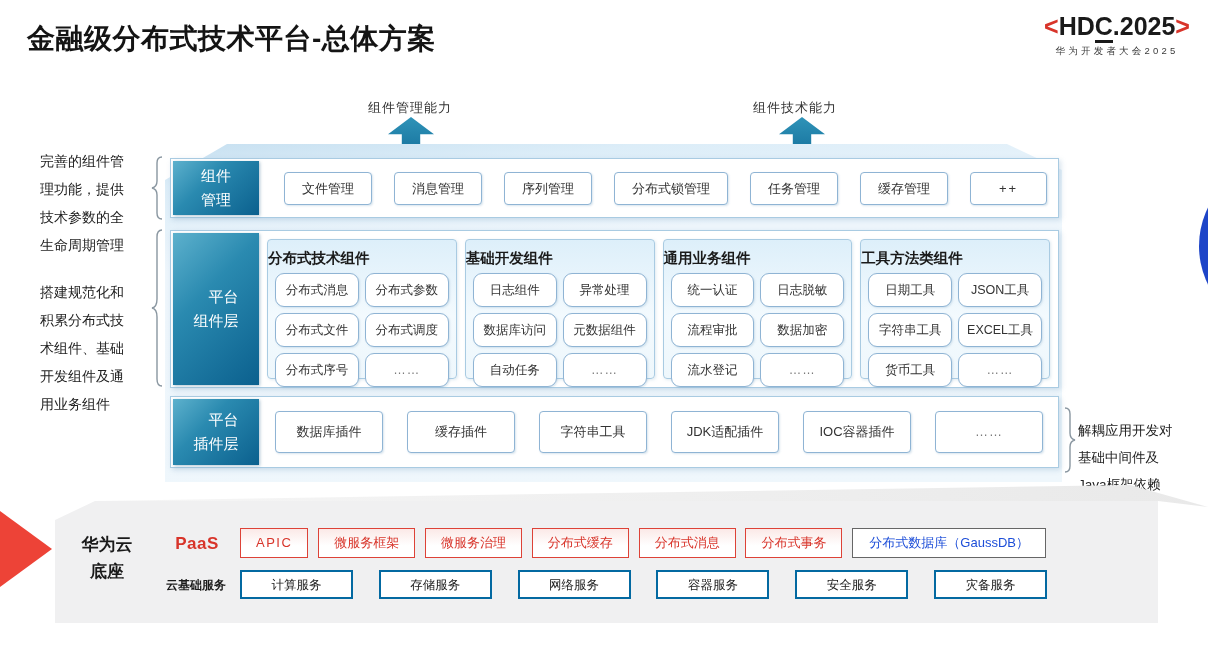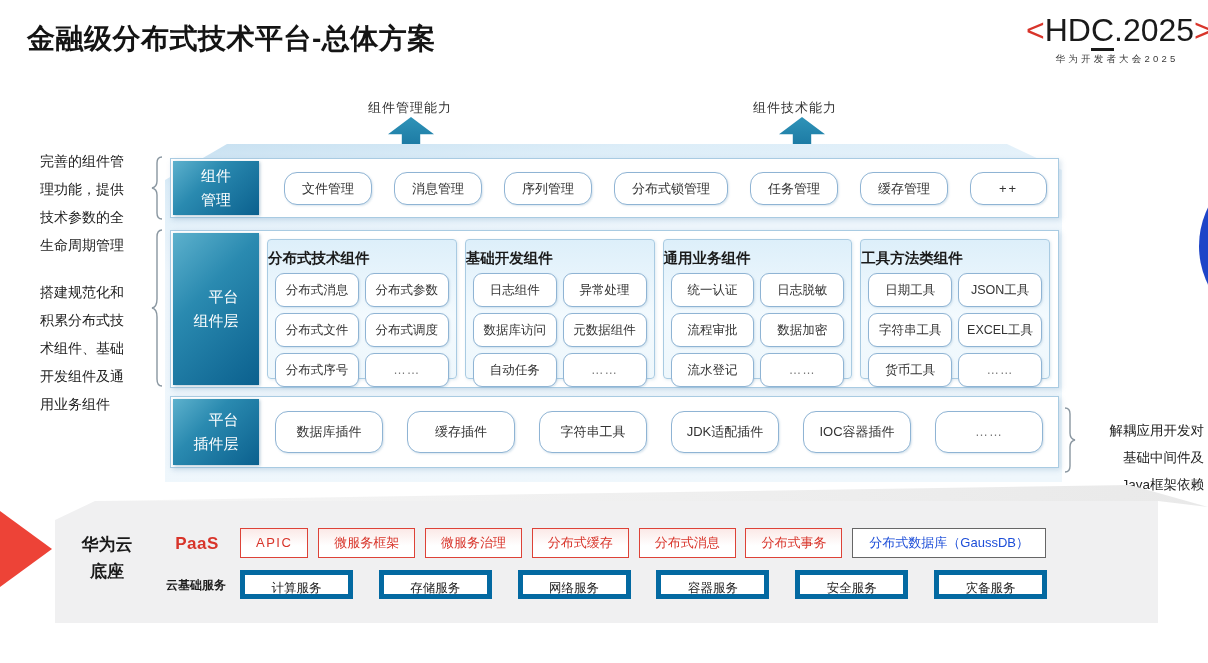--- a/index.html
+++ b/index.html
@@ -4,21 +4,21 @@
 <style>
   html,body{margin:0;padding:0;overflow:hidden;}
   body{
     width:1208px;height:663px;position:relative;background:#ffffff;
     font-family:"Liberation Sans","DejaVu Sans",sans-serif;color:#1a1a1a;
   }
   .abs{position:absolute;}
   
   .page-title{left:27px;top:20px;font-size:28px;font-weight:bold;color:#141414;letter-spacing:.5px;}
   .hdc-logo{left:1026px;top:12px;width:182px;text-align:center;}
-  .hdc-main{font-size:32px;font-weight:normal;color:#1a1a1a;white-space:nowrap;}
+  .hdc-main{font-size:25px;font-weight:bold;color:#1a1a1a;white-space:nowrap;}
   .hdc-bracket{color:#d8342a;}
   .hdc-c{border-bottom:3px solid #1a1a1a;padding-bottom:0;}
   .hdc-sub{font-size:9.5px;letter-spacing:3.2px;color:#3a3a3a;margin-top:4px;white-space:nowrap;}
   
   .cap-label{font-size:13px;color:#333;letter-spacing:1px;white-space:nowrap;}
   .block-arrow{
     width:46px;height:39px;
     clip-path:polygon(50% 0,100% 44%,70% 44%,70% 100%,30% 100%,30% 44%,0 44%);
     background:linear-gradient(180deg,#2f93b8 0%,#15719c 100%);
   }
@@ -41,42 +41,42 @@
     background:linear-gradient(135deg,#5db1cd 0%,#2a8ab0 38%,#0b608e 100%);
     color:#ffffff;font-size:15px;line-height:24px;text-align:right;
     display:flex;align-items:center;justify-content:center;
     white-space:pre-line;box-shadow:1px 1px 3px rgba(30,90,130,.35);
   }
   .row-cm .layer-label{height:54px;}
   .row-pc .layer-label{height:152px;}
   .row-pl .layer-label{height:66px;}
   .cm-chips{position:absolute;left:108px;right:6px;top:0;height:100%;display:flex;align-items:center;justify-content:center;gap:22px;}
   .chip{
-    background:#ffffff;border:1px solid #8fb4d4;border-radius:13px;
+    background:#ffffff;border:1px solid #8fb4d4;border-radius:4px;
     font-size:13px;color:#333;text-align:center;white-space:nowrap;
     box-shadow:1px 1px 2px rgba(130,170,200,.30);
   }
   .cm-chips .chip{height:31px;line-height:31px;padding:0 17px;}
   .pl-chips{position:absolute;left:104px;top:0;height:100%;display:flex;align-items:center;gap:24px;}
   .pl-chips .chip{width:106px;height:40px;line-height:40px;}
   .pc-groups{position:absolute;left:96px;right:8px;top:8px;bottom:8px;display:flex;gap:8px;}
   .col-panel{
     flex:1;border:1px solid #a9cbe2;border-radius:4px;
     background:linear-gradient(180deg,#ddeffa 0%,#f3fafe 55%,#eef7fc 100%);
     padding-top:6px;box-shadow:1px 1px 3px rgba(130,170,200,.25);
   }
   .col-header{font-size:14.5px;font-weight:bold;color:#1a1a1a;height:24px;line-height:24px;}
   .col-grid{display:grid;grid-template-columns:1fr 1fr;gap:6px;padding:3px 7px 7px 7px;}
   .col-grid .chip{border-radius:9px;height:32px;line-height:32px;font-size:12.5px;padding:0 2px;overflow:hidden;}
   .ellipsis{color:#7a7a7a;letter-spacing:1px;}
   
   .side-note{font-size:14px;line-height:28px;color:#222;}
   .note-left1{left:40px;top:147px;width:94px;}
   .note-left2{left:40px;top:278px;width:94px;}
-  .note-right{left:1078px;top:417px;width:126px;font-size:13.5px;line-height:27px;text-align:right;white-space:pre-line;}
+  .note-right{left:1078px;top:417px;width:126px;font-size:13.5px;line-height:27px;text-align:left;white-space:pre-line;}
   .brace{position:absolute;}
   
   .slab-top{
     left:55px;top:485px;width:1153px;height:30px;
     clip-path:polygon(40px 16px,1075px 0,1153px 22px,1103px 16px);
     background:linear-gradient(100deg,#f6f6f6,#e9e9e9);
   }
   .slab-front{
     left:55px;top:485px;width:1153px;height:138px;
     clip-path:polygon(0 35px,40px 16px,1103px 16px,1103px 138px,0 138px);
@@ -90,21 +90,21 @@
   .paas-label{left:158px;top:534px;width:78px;font-size:17px;font-weight:bold;color:#d8342a;letter-spacing:.5px;text-align:center;}
   .cloud-label{left:150px;top:577px;width:92px;font-size:12px;font-weight:bold;color:#1a1a1a;text-align:center;}
   .paas-chips{left:240px;top:528px;width:806px;display:flex;justify-content:space-between;align-items:center;}
   .fchip{
     height:30px;line-height:28px;box-sizing:border-box;text-align:center;
     font-size:13px;white-space:nowrap;background:#ffffff;
   }
   .fchip.red{border:1px solid #dd4237;color:#d8342a;background:linear-gradient(180deg,#fbe9e7 0%,#ffffff 60%);padding:0 15px;}
   .fchip.dark{border:1px solid #666;color:#1d4ed8;padding:0 16px;}
   .cloud-chips{left:240px;top:570px;width:807px;display:flex;justify-content:space-between;}
-  .cloud-chips .fchip{width:113px;border:5px solid #0369a1;color:#222;font-size:12.5px;height:29px;line-height:27px;}
+  .cloud-chips .fchip{width:113px;border:2px solid #0369a1;color:#222;font-size:12.5px;height:29px;line-height:27px;}
   .blue-circle{left:1199px;top:159px;width:174px;height:174px;border-radius:50%;background:#1e45c8;}
 </style>
 </head>
 <body>
 
 <div class="abs page-title">金融级分布式技术平台-总体方案</div>
 
 <div class="abs hdc-logo">
   <div class="hdc-main"><span class="hdc-bracket">&lt;</span><span>HD</span><span class="hdc-c">C</span><span>.2025</span><span class="hdc-bracket">&gt;</span></div>
   <div class="hdc-sub">华为开发者大会2025</div>

